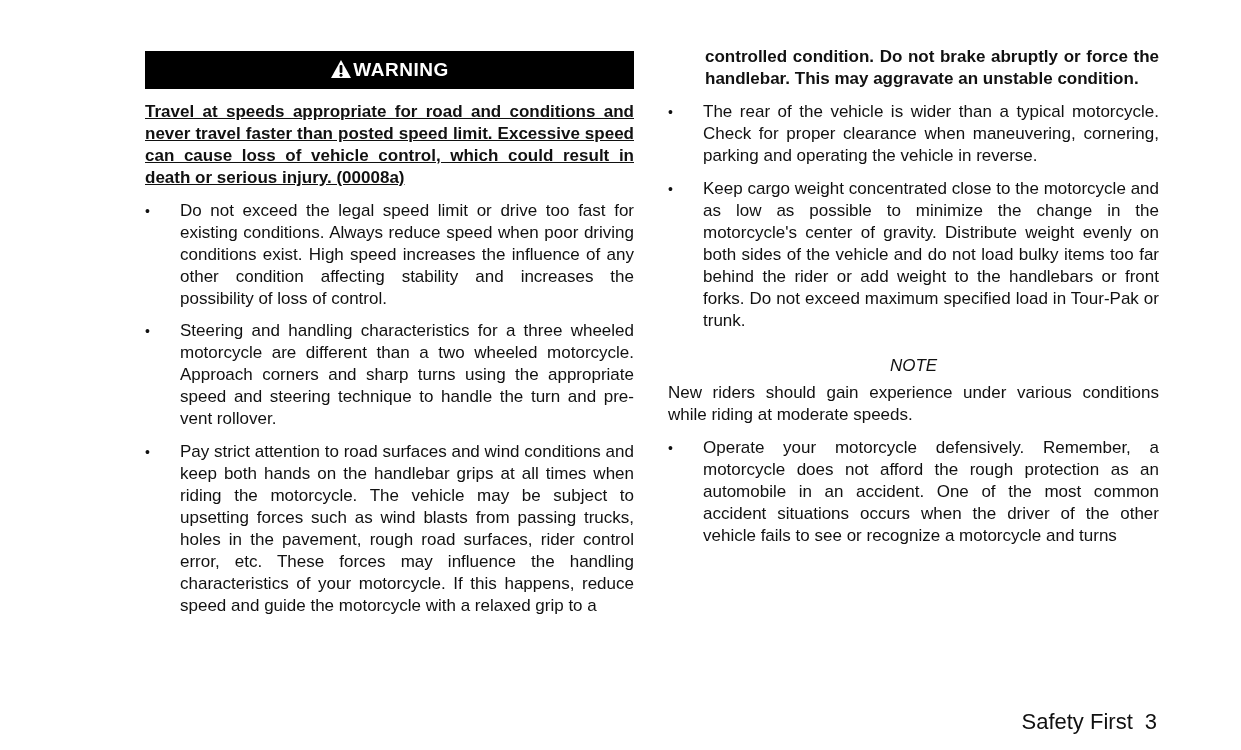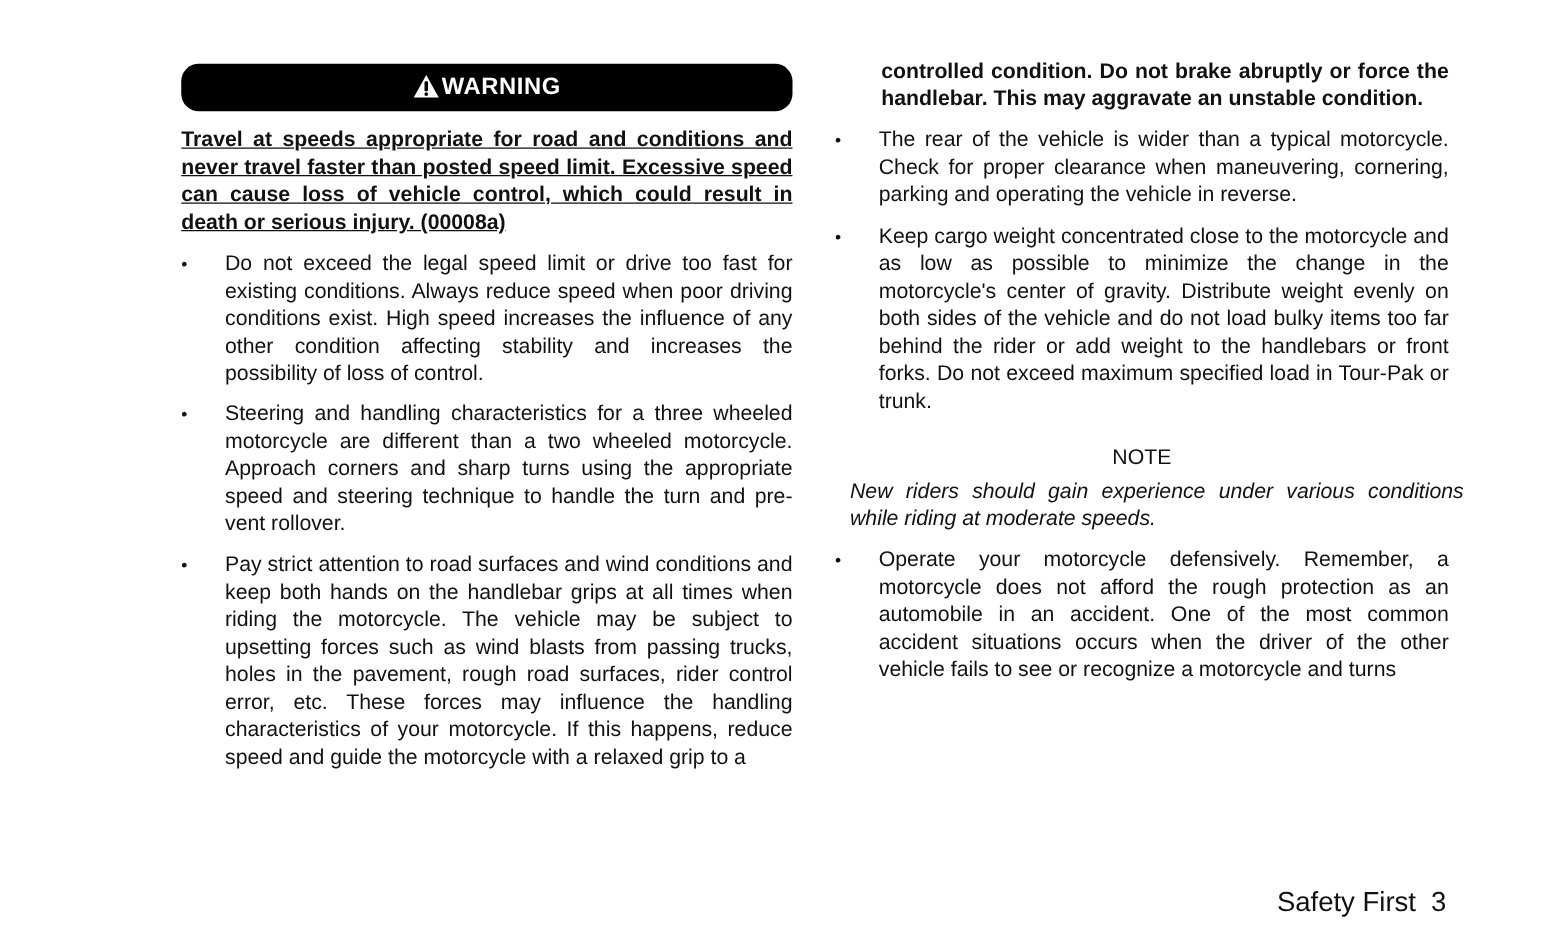--- a/index.html
+++ b/index.html
@@ -39,21 +39,20 @@
       width: 489px;
       height: 38px;
       background: #000000;
       color: #ffffff;
       display: flex;
       align-items: center;
       justify-content: center;
       font-weight: bold;
       font-size: 19px;
       letter-spacing: 0.5px;
-      border-radius: 14px;
     }
     .warning-bar .icon {
       display: inline-block;
       width: 22px;
       height: 20px;
       margin-right: 1px;
       position: relative;
       top: -1px;
     }
     .warning-text {
@@ -94,33 +93,32 @@
       line-height: 22px;
       text-align: justify;
       font-weight: bold;
     }
     .note-heading {
       position: absolute;
       left: 0;
       top: 355px;
       width: 491px;
       text-align: center;
+      font-style: italic;
       font-size: 17px;
       line-height: 22px;
     }
     .note-text {
       position: absolute;
       left: 0;
       top: 382px;
       width: 491px;
-      font-style: italic;
       font-size: 17px;
       line-height: 22px;
       text-align: justify;
-      margin-left: 12px;
     }
     .footer {
       position: absolute;
       right: 84px;
       top: 711px;
       font-size: 22px;
       line-height: 22px;
     }
     .footer .page-num {
       margin-left: 12px;

